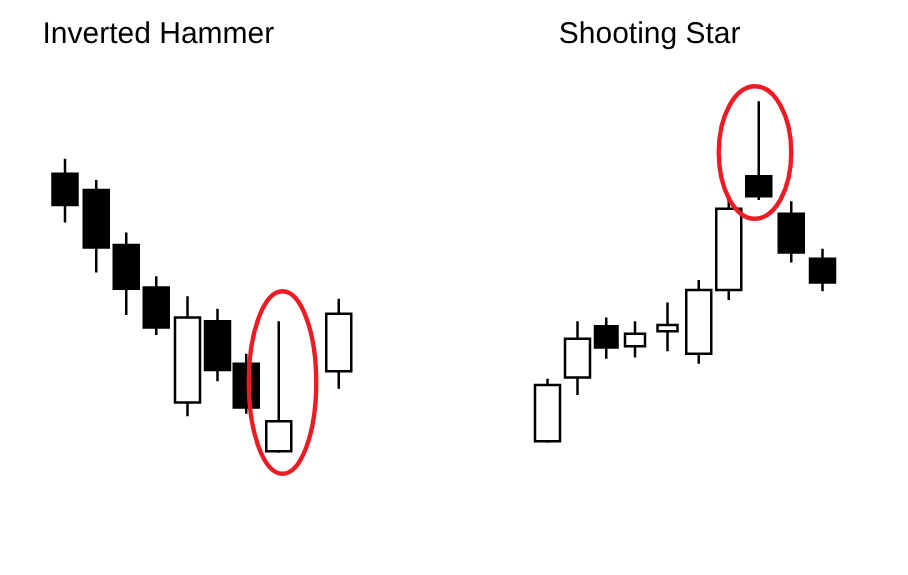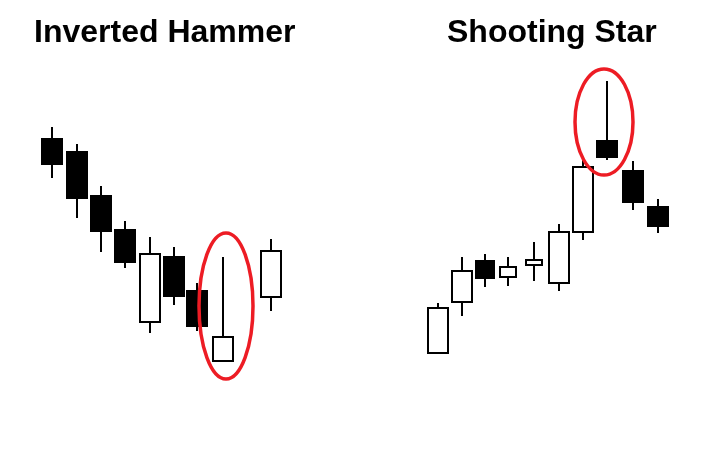--- a/index.html
+++ b/index.html
@@ -11,22 +11,22 @@
     position: relative;
     width: 726px;
     height: 460px;
     background: #ffffff;
     font-family: "Liberation Sans", sans-serif;
     overflow: hidden;
   }
   .pattern-title {
     position: absolute;
     top: 13px;
-    font-size: 32px;
-    font-weight: bold;
+    font-size: 24px;
+    font-weight: normal;
     color: #000000;
     letter-spacing: 0px;
     white-space: nowrap;
   }
   .pattern-title.left  { left: 34px; }
   .pattern-title.right { left: 447px; text-align: center; }
   #chart-svg {
     position: absolute;
     left: 0;
     top: 0;

